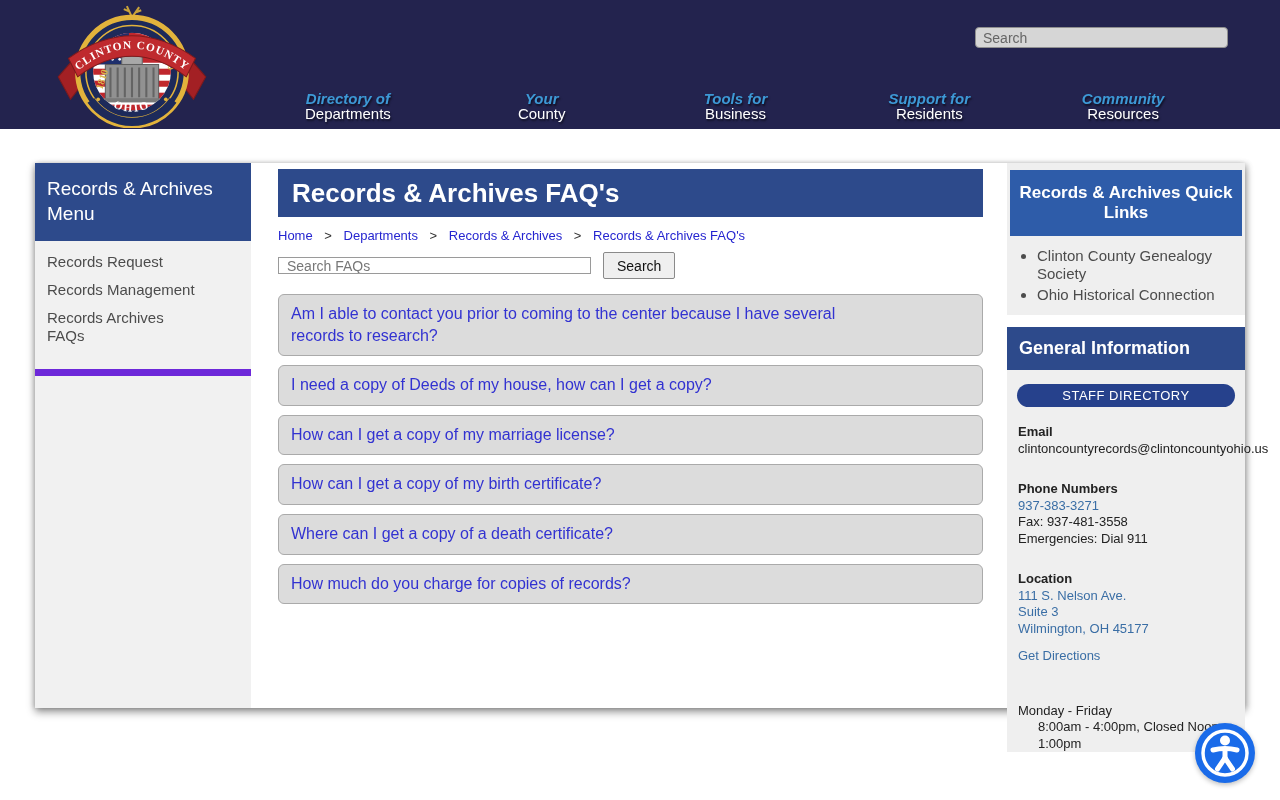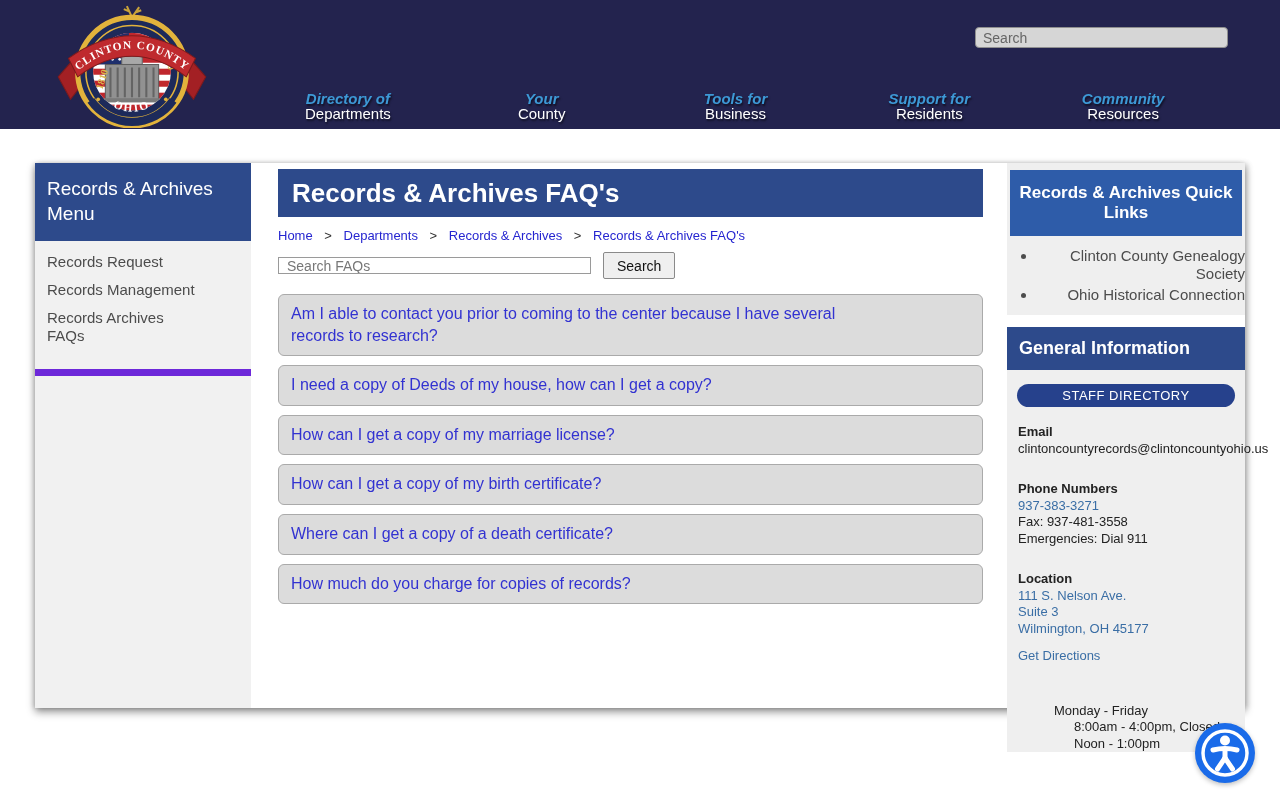--- a/index.html
+++ b/index.html
@@ -76,37 +76,37 @@
 
   
   .right-sidebar { width:238px; flex:none; display:flex; flex-direction:column; }
   .panel { background:var(--panel-gray,#efefef); }
   .panel.quick { padding-bottom:8px; }
   .ql-band {
     margin:7px 3px 0; background:var(--quicklinks-blue,#2e5ca9); color:#fff;
     text-align:center; font-size:17px; font-weight:bold; padding:13px 6px;
   }
   .ql-list { margin:11px 0 2px; padding-left:30px; color:#4c4c4c; }
-  .ql-list li { margin-bottom:3px;text-align:right; }
+  .ql-list li { margin-bottom:3px; }
   .ql-list a { color:#4c4c4c; font-size:15px; text-decoration:none; cursor:pointer; }
   .panel.info { margin-top:12px; flex:1; }
   .gi-band { background:var(--band-blue,#2d4a8b); color:#fff; font-size:18px; font-weight:bold; padding:11px 12px; }
   .staff-btn {
     display:block; margin:14px 10px 0; width:calc(100% - 20px); height:23px;
     background:var(--button-blue,#26418c); border:none; border-radius:12px;
     color:#fff; font-size:13px; letter-spacing:.5px; cursor:pointer;
     font-family:"Liberation Sans", sans-serif;
   }
   .gi-body { padding:0 11px; font-size:13px; color:#222; line-height:1.27; }
   .gi-label { font-weight:bold; margin-top:24px; }
   .gi-label.first { margin-top:17px; }
   .gi-body a { color:var(--info-link,#3a6ea5); text-decoration:none; cursor:pointer; }
   .gi-body a.block { display:block; }
   .gi-directions { margin-top:11px; }
-  .gi-hours { margin-top:38px;margin-left:36px; }
+  .gi-hours { margin-top:38px; }
   .gi-hours-time { padding-left:20px; }
 
   
   .a11y {
     position:absolute; left:1195px; top:723px; width:60px; height:60px;
     border-radius:50%; background:var(--accessibility-blue,#1a6be9);
     border:none; padding:0; cursor:pointer; box-shadow:0 2px 5px rgba(0,0,0,.25);
   }
   .a11y svg { display:block; width:60px; height:60px; }
 </style>

